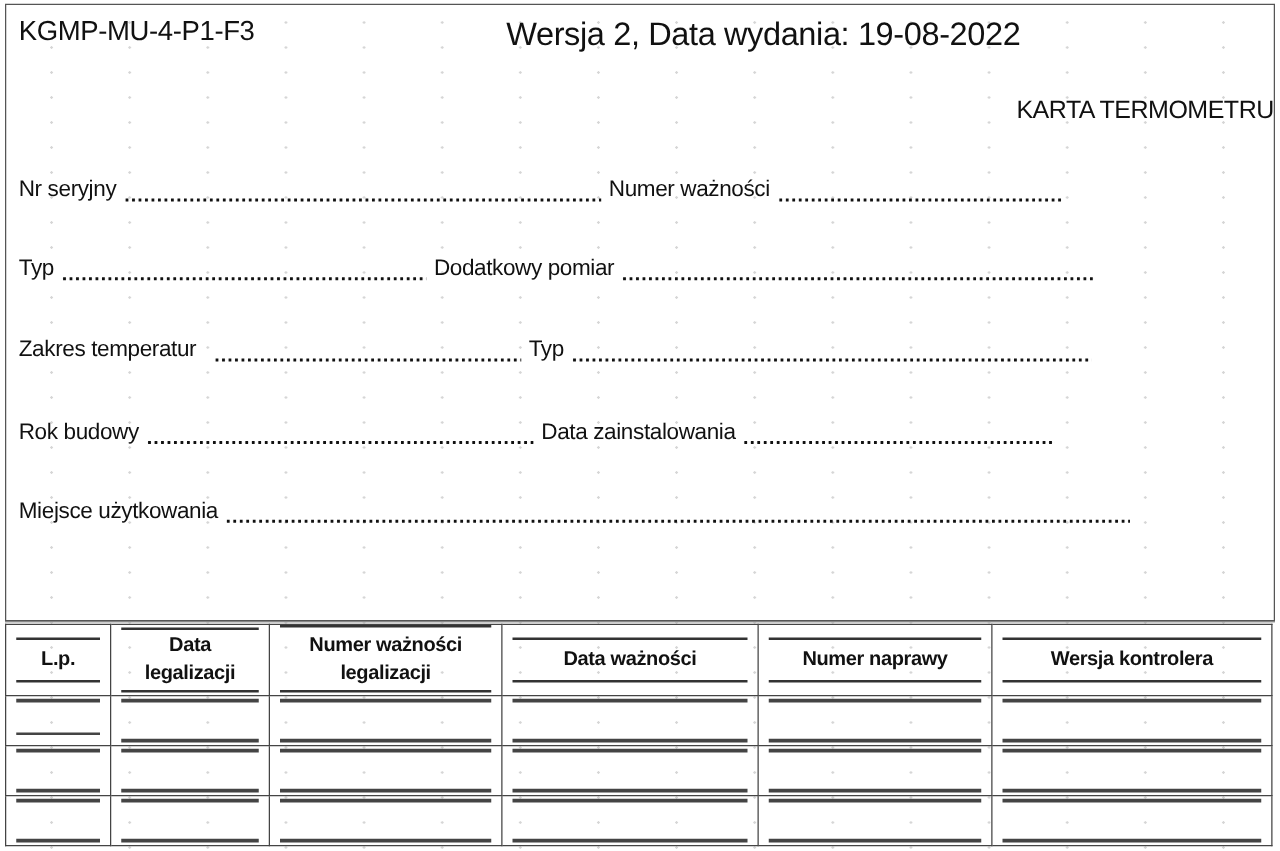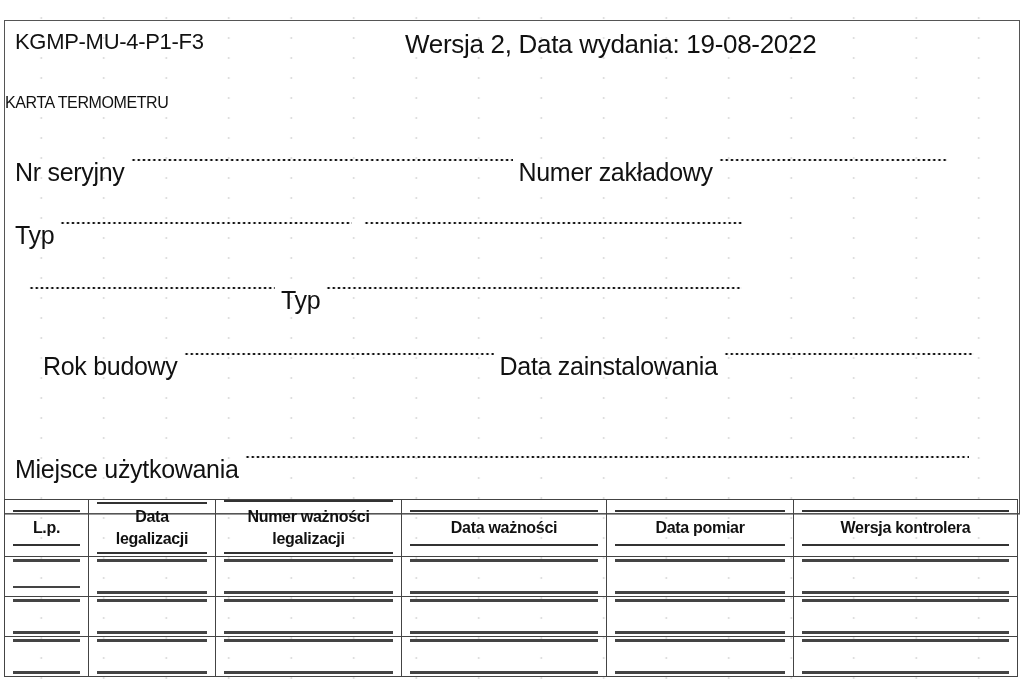--- a/index.html
+++ b/index.html
@@ -10,29 +10,29 @@
       color: #111;
     }
     .dotgrid {
       position: absolute; inset: 0;
       background-image: radial-gradient(circle, #d6d6d6 0.8px, transparent 1.2px);
       background-size: 62.5px 20px;
       background-position: 10px 8px;
       pointer-events: none;
     }
     .card {
-      position: absolute; left: 4px; top: 20px; width: 1014px; height: 492px;
+      position: absolute; left: 4px; top: 3px; width: 1014px; height: 492px;
       border: 1.5px solid #555; box-shadow: 0 1px 0 #999;
     }
     .hdr-code { position: absolute; left: 10px; top: 8px; font-size: 22px; letter-spacing: -0.3px; }
     .hdr-ver { position: absolute; left: 400px; top: 8px; font-size: 26px; letter-spacing: -0.3px; }
-    .title { position: absolute; left: 0; width: 1014px; top: 73px; text-align: left; font-size: 16px; letter-spacing: -0.4px; }
+    .title { position: absolute; left: 0; width: 1014px; top: 73px; text-align: right; font-size: 20px; letter-spacing: -0.4px; }
     .field-line {
-      position: absolute; left: 10px; font-size: 25px; white-space: nowrap; letter-spacing: -0.3px;
-      display: flex; align-items: flex-start;
+      position: absolute; left: 10px; font-size: 18px; white-space: nowrap; letter-spacing: -0.3px;
+      display: flex; align-items: flex-end;
     }
     .lbl { }
     .dots {
       display: inline-block; height: 4px;
       background-image: radial-gradient(circle, #111 1.2px, transparent 1.5px);
       background-size: 5.2px 4px; background-repeat: repeat-x;
       margin: 0 6px; position: relative; top: 0px;
     }
     table.records {
       position: absolute; left: 4px; top: 499px; width: 1013px; height: 178px;
@@ -61,65 +61,67 @@
 <div class="dotgrid"></div>
 
 <div class="card">
   <div class="hdr-code">KGMP-MU-4-P1-F3</div>
   <div class="hdr-ver">Wersja 2, Data wydania: 19-08-2022</div>
   <div class="title">KARTA TERMOMETRU</div>
 
   <div class="field-line" style="top:137px;">
     <span class="lbl">Nr seryjny</span>
     <span class="dots" style="width:382px;"></span>
-    <span class="lbl">Numer zakładowy</span>
+    <span class="lbl">Numer ważności</span>
     <span class="dots" style="width:228px;"></span>
   </div>
 
   <div class="field-line" style="top:200px;">
     <span class="lbl">Typ</span>
     <span class="dots" style="width:292px;"></span>
+    <span class="lbl">Dodatkowy pomiar</span>
     <span class="dots" style="width:378px;"></span>
   </div>
 
   <div class="field-line" style="top:265px;">
+    <span class="lbl">Zakres temperatur</span>
     <span class="dots" style="width:246px; margin-left:14px;"></span>
     <span class="lbl">Typ</span>
     <span class="dots" style="width:416px;"></span>
   </div>
 
-  <div class="field-line" style="top:331px;margin-left:28px;">
+  <div class="field-line" style="top:331px;">
     <span class="lbl">Rok budowy</span>
     <span class="dots" style="width:310px;"></span>
     <span class="lbl">Data zainstalowania</span>
     <span class="dots" style="width:250px;"></span>
   </div>
 
-  <div class="field-line" style="top:394px;margin-top:40px;">
+  <div class="field-line" style="top:394px;">
     <span class="lbl">Miejsce użytkowania</span>
     <span class="dots" style="width:724px;"></span>
   </div>
 </div>
 
 <table class="records">
   <colgroup>
     <col style="width:84px">
     <col style="width:127px">
     <col style="width:186px">
     <col style="width:205px">
     <col style="width:187px">
     <col style="width:224px">
   </colgroup>
   <thead>
     <tr>
       <th><span class="rule-top"></span><span class="cell-label">L.p.</span><span class="rule-bot"></span></th>
       <th><span class="rule-top" style="top:2px"></span><span class="cell-label" style="width:90px">Data legalizacji</span><span class="rule-bot" style="bottom:2px"></span></th>
       <th><span class="rule-top" style="top:0px"></span><span class="cell-label" style="width:130px">Numer ważności legalizacji</span><span class="rule-bot" style="bottom:2px"></span></th>
       <th><span class="rule-top"></span><span class="cell-label">Data ważności</span><span class="rule-bot"></span></th>
-      <th><span class="rule-top"></span><span class="cell-label">Data pomiar</span><span class="rule-bot"></span></th>
+      <th><span class="rule-top"></span><span class="cell-label">Numer naprawy</span><span class="rule-bot"></span></th>
       <th><span class="rule-top"></span><span class="cell-label">Wersja kontrolera</span><span class="rule-bot"></span></th>
     </tr>
   </thead>
   <tbody>
     <tr>
       <td>
           <span class="rule-top"></span>
           <span class="rule-bot" style="bottom:8px;height:2px"></span>
         </td>
       <td>

